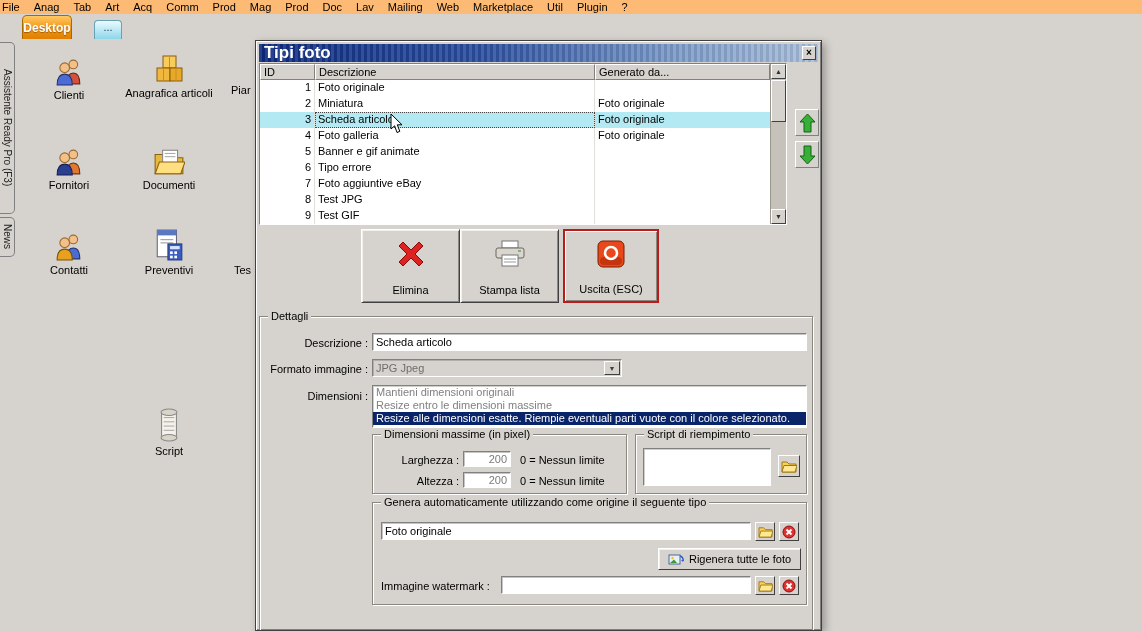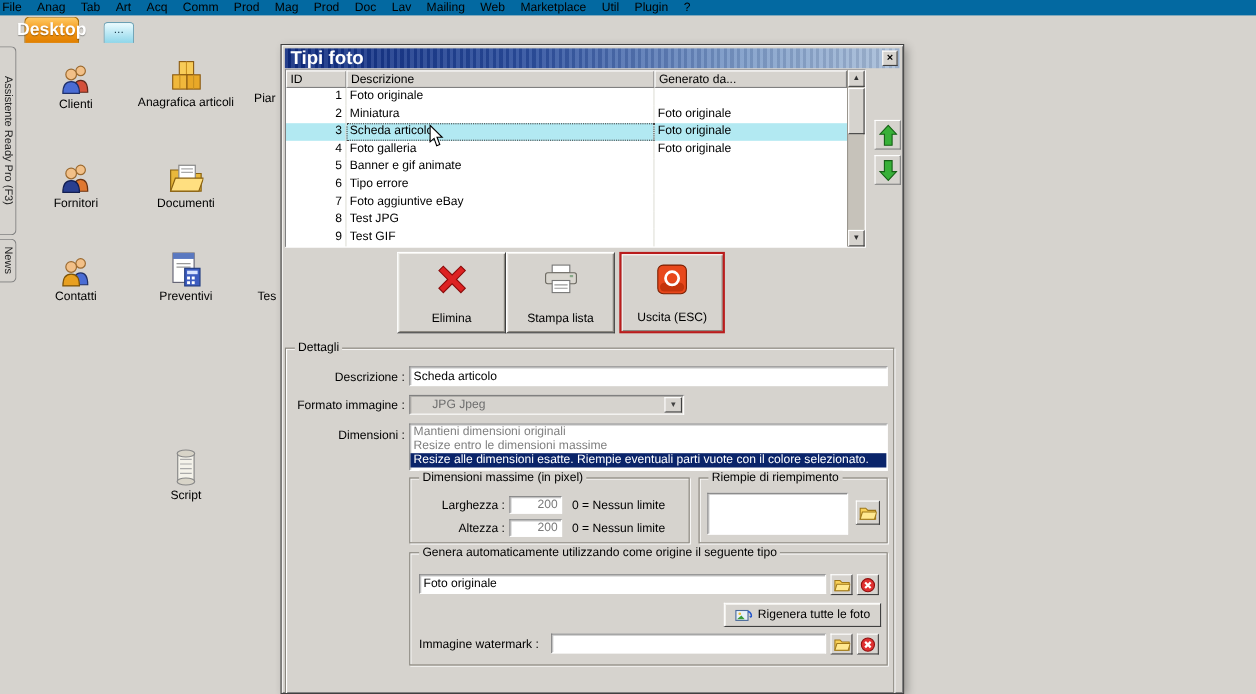--- a/index.html
+++ b/index.html
@@ -1,29 +1,29 @@
 <!DOCTYPE html>
 <html><head>
 <meta charset="utf-8">
 <style>
   *{margin:0;padding:0;box-sizing:border-box}
   html,body{background:#9a9a9a}
   body{font-family:"Liberation Sans","DejaVu Sans",sans-serif;font-size:11px;color:#000}
   #screen{position:relative;width:1142px;height:631px;background:#d6d3ce;overflow:hidden}
 
   
-  .menubar{position:absolute;left:0;top:0;width:100%;height:14px;display:flex;align-items:center;background:#0369a1}
+  .menubar{position:absolute;left:0;top:0;width:100%;height:14px;display:flex;align-items:center;background:#fdba74}
   .mitem{padding:0 7px;white-space:nowrap;cursor:default}
   .mitem:first-child{padding-left:2px}
 
   
   .tabbar{position:absolute;left:0;top:14px;width:100%;height:25px}
   .tab-desktop{position:absolute;left:22px;bottom:0;width:50px;height:24px;
     background:linear-gradient(#ffc963,#f29413 55%,#e07f00);border:1px solid #a86a00;border-bottom:none;
-    border-radius:5px 5px 0 0;color:#fff;font-weight:bold;font-size:16px;display:flex;align-items:center;justify-content:center;
+    border-radius:5px 5px 0 0;color:#fff;font-weight:bold;font-size:12px;display:flex;align-items:center;justify-content:center;
     text-shadow:0 1px 1px rgba(0,0,0,.35)}
   .tab-more{position:absolute;left:94px;bottom:0;width:28px;height:19px;
     background:linear-gradient(#eafbff,#8ed6ea);border:1px solid #6aa0b4;border-bottom:none;border-radius:4px 4px 0 0;
     display:flex;align-items:flex-start;justify-content:center;color:#245}
 
   
   .side-tab{position:absolute;left:0;width:15px;background:#d6d3ce;border:1px solid #808080;border-left:none;
     border-radius:0 5px 5px 0;display:flex;align-items:center;justify-content:center}
   .side-tab span{writing-mode:vertical-rl;font-size:10px;color:#222;white-space:nowrap}
 
@@ -79,21 +79,21 @@
   .legend{position:absolute;top:-7px;left:8px;background:#d6d3ce;padding:0 3px;white-space:nowrap}
 
   
   .rlabel{position:absolute;text-align:right;white-space:nowrap}
   .llabel{position:absolute;white-space:nowrap}
   input.field{position:absolute;background:#fff;border:1px solid;border-color:#808080 #fff #fff #808080;
     box-shadow:inset 1px 1px 0 rgba(64,64,64,.30);font-family:inherit;font-size:11px;padding:0 3px;height:18px;outline:none}
   input.num{text-align:right;color:#7a7a7a;height:16px}
   .combo{position:absolute;height:18px;background:#d6d3ce;border:1px solid;border-color:#808080 #fff #fff #808080;
     box-shadow:inset 1px 1px 0 rgba(64,64,64,.25);display:flex;align-items:center}
-  .combo .ctext{flex:1;padding-left:20px;color:#6e6e6e;white-space:nowrap;overflow:hidden}
+  .combo .ctext{flex:1;padding-left:3px;color:#6e6e6e;white-space:nowrap;overflow:hidden}
   .combo .carrow{width:16px;height:14px;margin-right:1px;background:#d6d3ce;border:1px solid;border-color:#fff #404040 #404040 #fff;
     display:flex;align-items:center;justify-content:center;font-size:7px;color:#404040}
   .listbox{position:absolute;background:#fff;border:1px solid;border-color:#808080 #fff #fff #808080;
     box-shadow:inset 1px 1px 0 rgba(64,64,64,.25);overflow:hidden}
   .opt{height:13px;line-height:13px;padding-left:3px;white-space:nowrap;overflow:hidden;font-size:11px;color:#808080}
   .opt.sel{background:#0a246a;color:#fff}
   .swatch{position:absolute;background:#fff;border:1px solid;border-color:#808080 #fff #fff #808080;
     box-shadow:inset 1px 1px 0 rgba(64,64,64,.25)}
   .sbtn{position:absolute;background:#d6d3ce;border:1px solid;border-color:#fff #404040 #404040 #fff;
     display:flex;align-items:center;justify-content:center}
@@ -373,21 +373,21 @@
         <span class="legend">Dimensioni massime (in pixel)</span>
         <span class="rlabel" style="left:6px;top:19px;width:80px">Larghezza :</span>
         <input class="field num" style="left: 90px; top: 16px; width: 48px;" value="200">
         <span class="llabel" style="left:147px;top:19px">0 = Nessun limite</span>
         <span class="rlabel" style="left:6px;top:40px;width:80px">Altezza :</span>
         <input class="field num" style="left: 90px; top: 37px; width: 48px;" value="200">
         <span class="llabel" style="left:147px;top:40px">0 = Nessun limite</span>
       </div>
 
       <div class="group" style="left:375px;top:117px;width:172px;height:60px">
-        <span class="legend">Riempie di riempimento</span>
+        <span class="legend">Script di riempimento</span>
         <div class="swatch" style="left:7px;top:13px;width:128px;height:38px"></div>
         <div class="sbtn" style="left:142px;top:20px;width:22px;height:22px">
           <svg width="16" height="14" viewBox="0 0 16 14">
             <path d="M1 3 L6 3 L8 5 L15 5 L15 13 L1 13 Z" fill="#f8d058" stroke="#a07818"></path>
             <path d="M1 13 L3 6.5 L16 6.5 L14 13 Z" fill="#ffe890" stroke="#a07818"></path>
           </svg>
         </div>
       </div>
 
       <div class="group" style="left:112px;top:185px;width:435px;height:103px">

